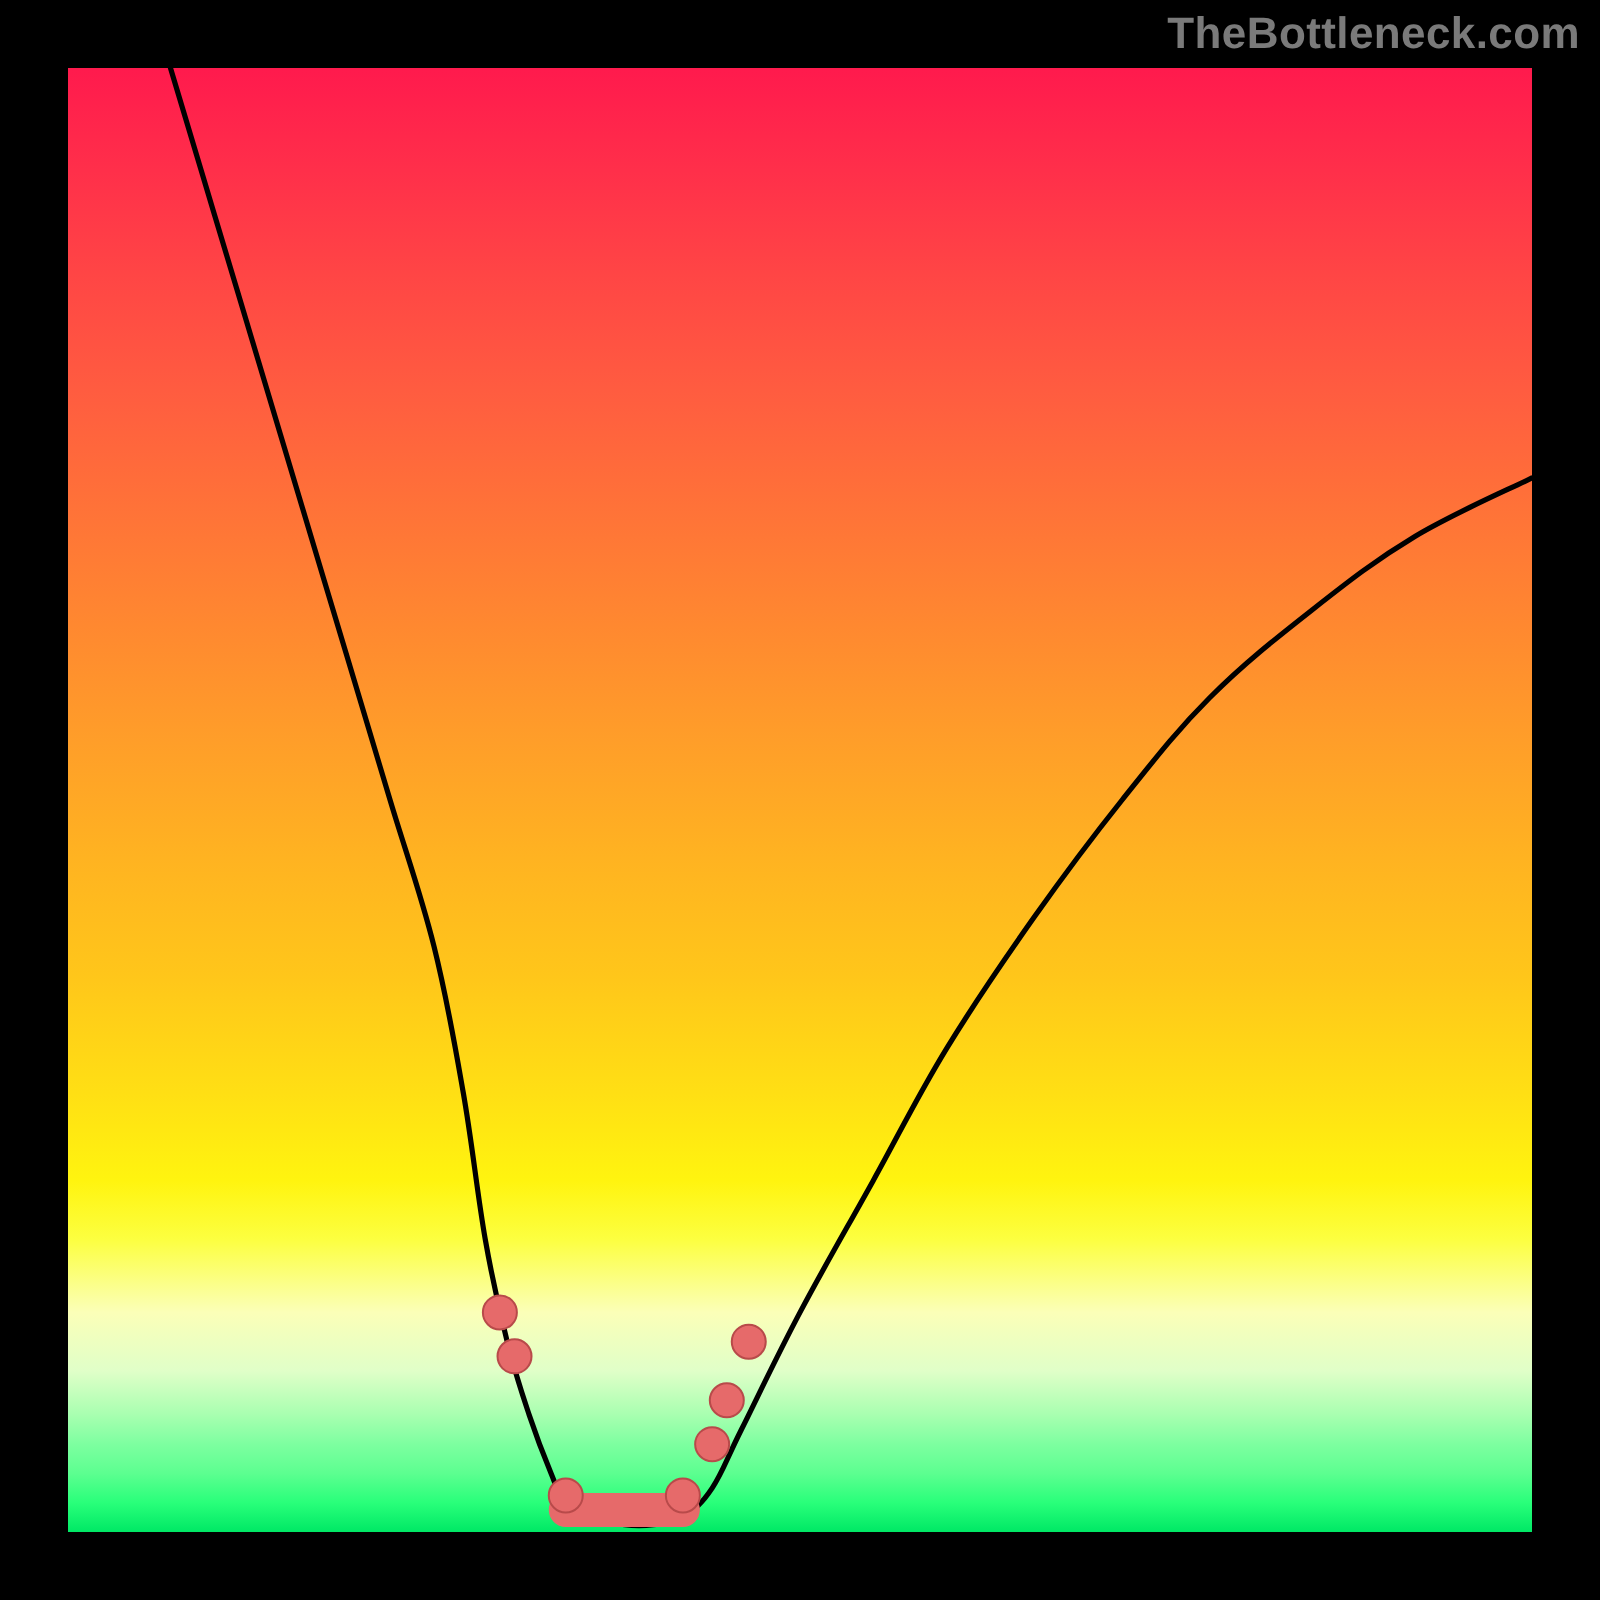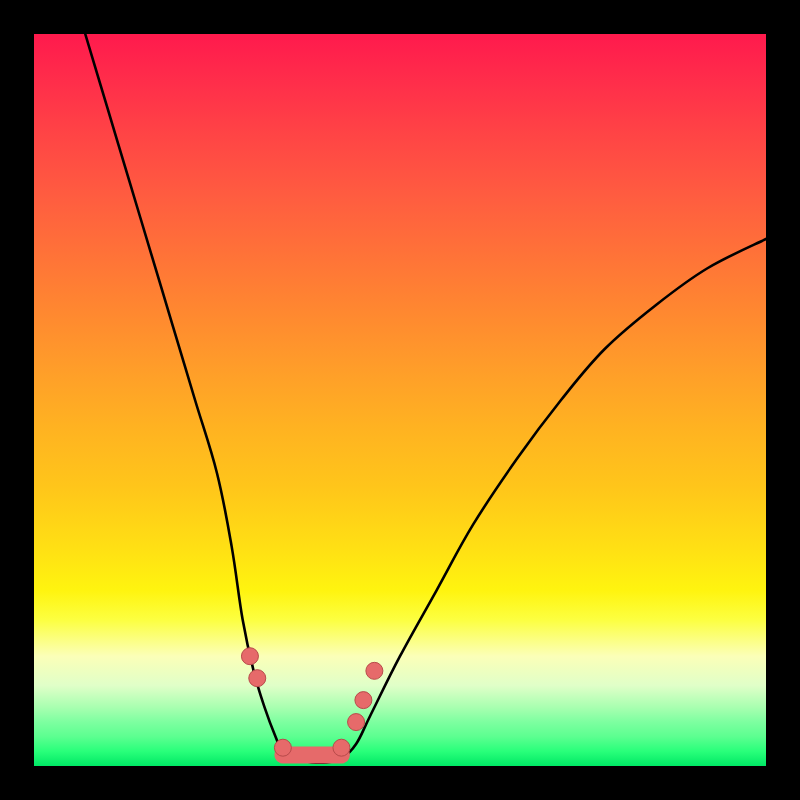--- a/index.html
+++ b/index.html
@@ -82,13 +82,14 @@
           <circle cx="215.94" cy="622.2" r="8.5" fill="#e66a6a" stroke="#b84a4a" stroke-width="1"></circle>
           <circle cx="223.26" cy="644.16" r="8.5" fill="#e66a6a" stroke="#b84a4a" stroke-width="1"></circle>
           <circle cx="248.88000000000002" cy="713.7" r="8.5" fill="#e66a6a" stroke="#b84a4a" stroke-width="1"></circle>
           <circle cx="307.44" cy="713.7" r="8.5" fill="#e66a6a" stroke="#b84a4a" stroke-width="1"></circle>
           <circle cx="322.08" cy="688.08" r="8.5" fill="#e66a6a" stroke="#b84a4a" stroke-width="1"></circle>
           <circle cx="329.40000000000003" cy="666.12" r="8.5" fill="#e66a6a" stroke="#b84a4a" stroke-width="1"></circle>
           <circle cx="340.38" cy="636.84" r="8.5" fill="#e66a6a" stroke="#b84a4a" stroke-width="1"></circle>
         </g>
     </svg>
   </div>
+  <div class="watermark">TheBottleneck.com</div>
 </div>
 
 </body></html>

